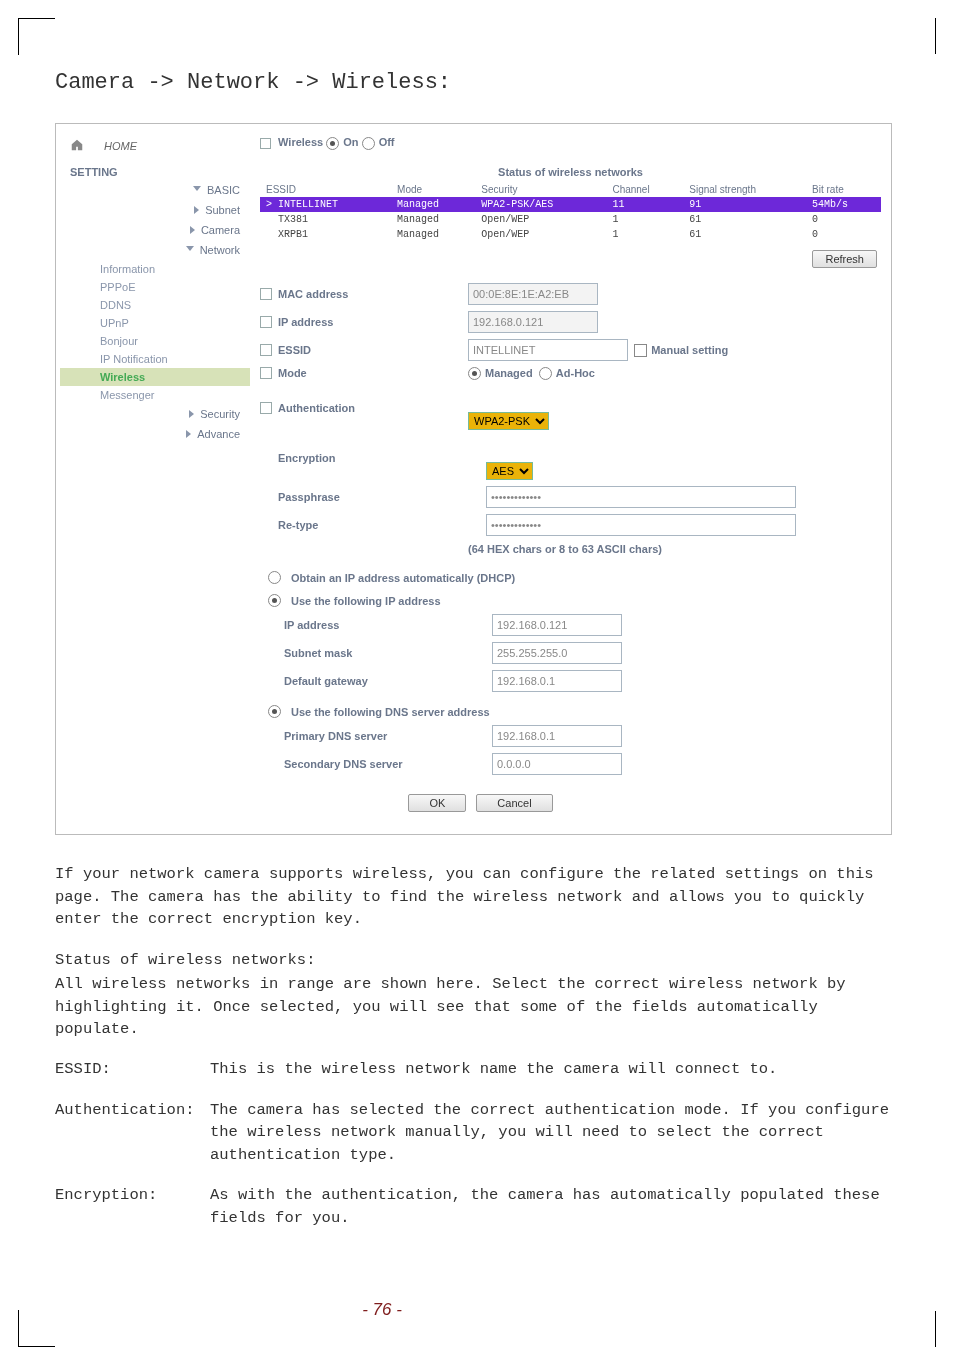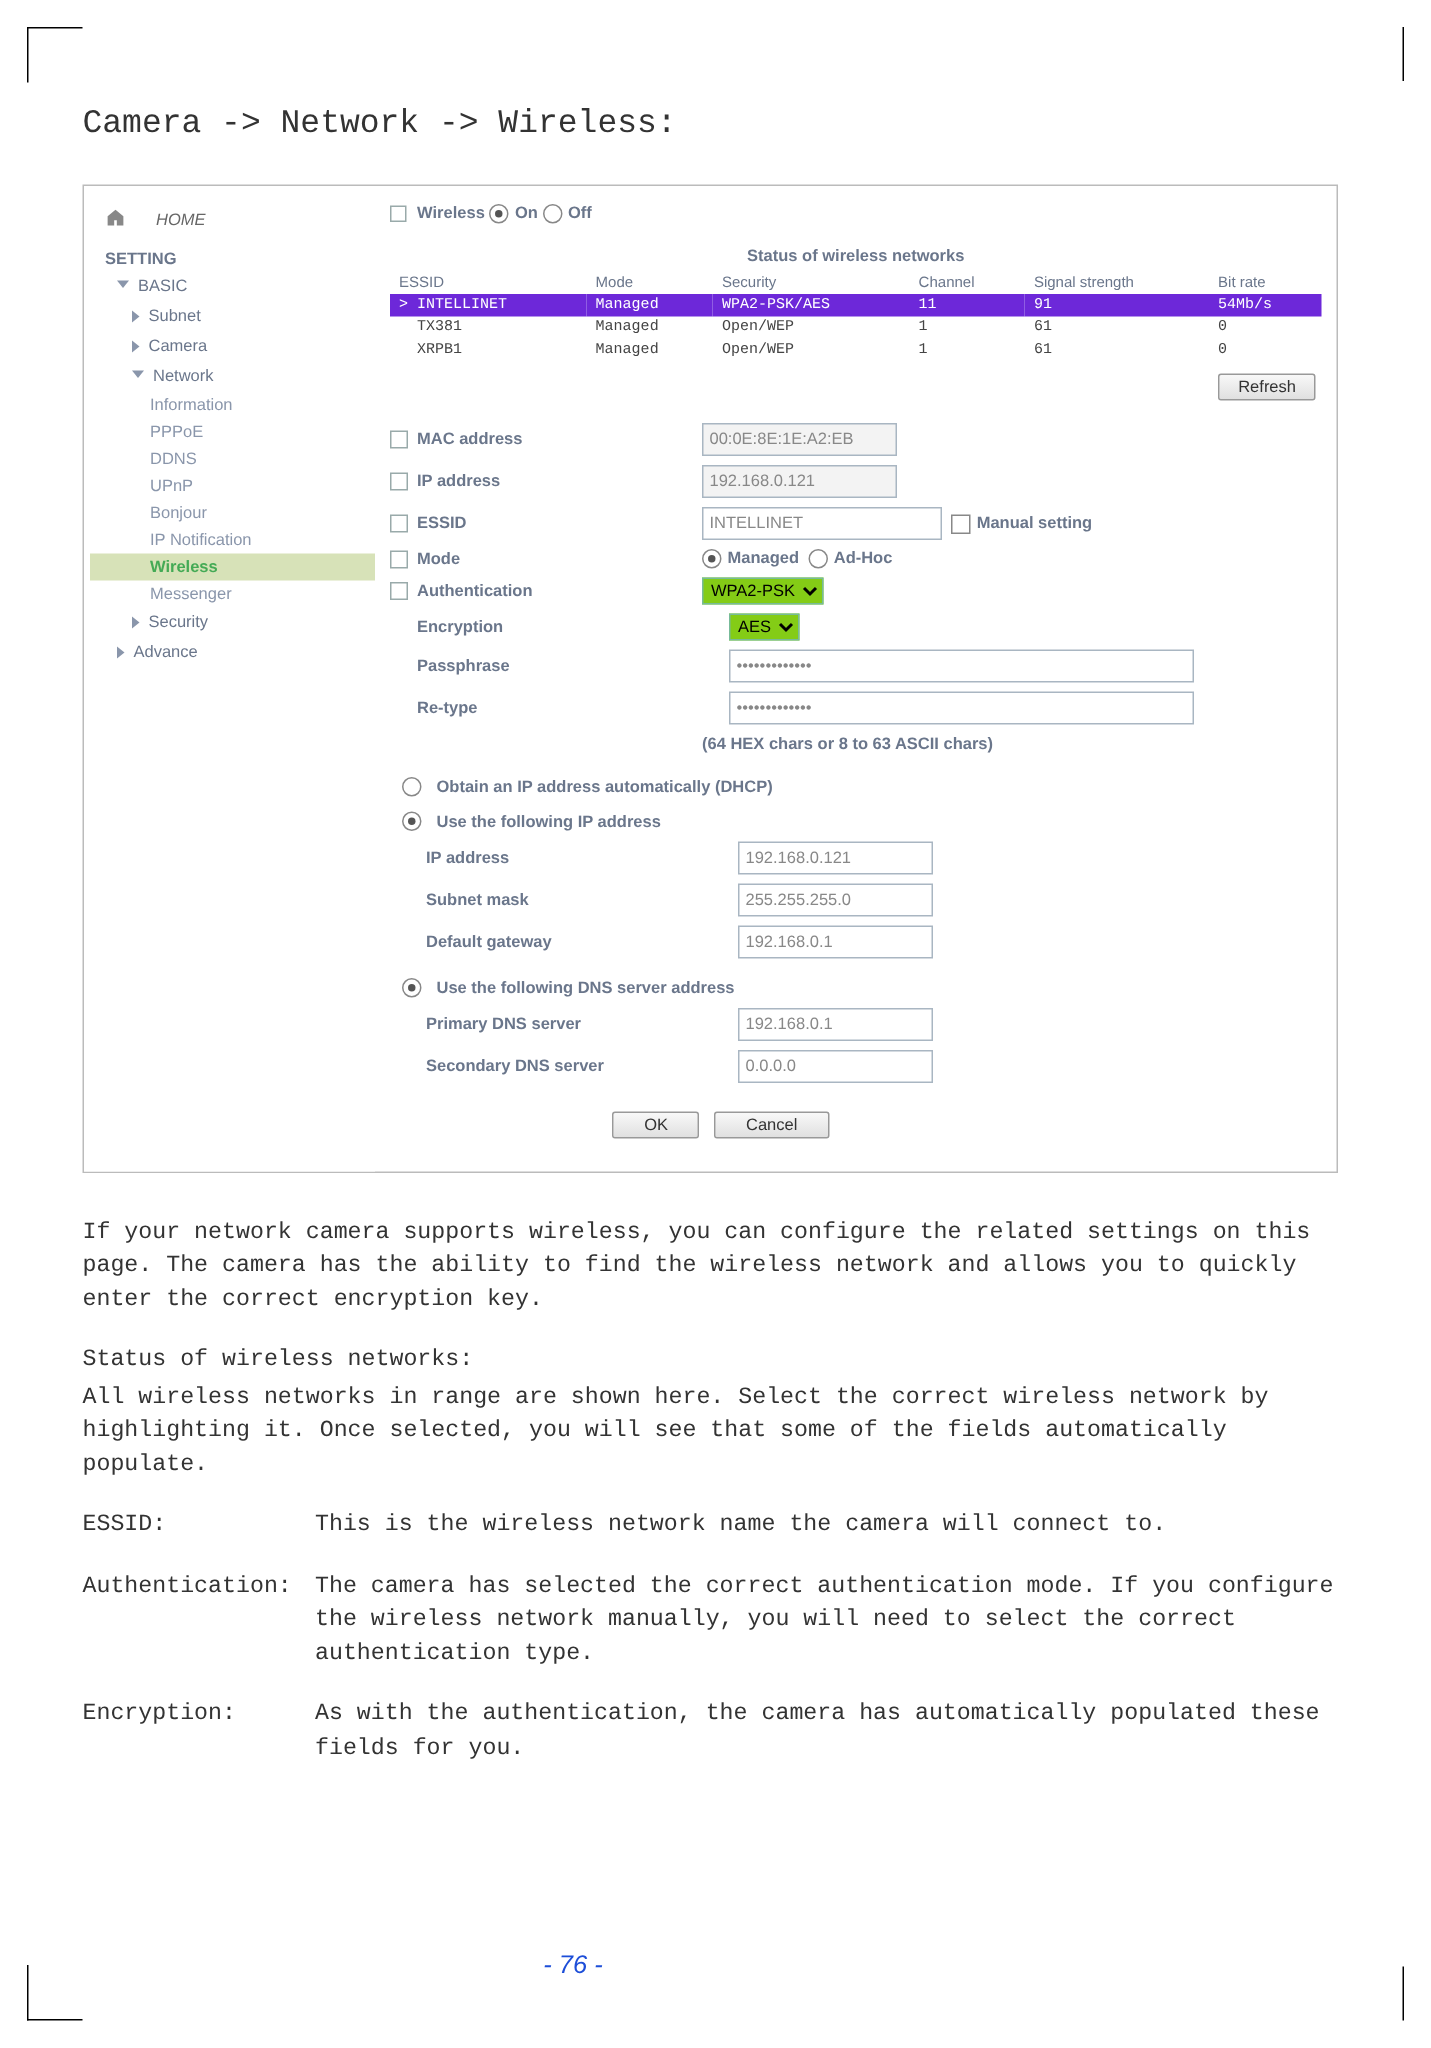--- a/index.html
+++ b/index.html
@@ -8,21 +8,21 @@
 .crop-bl { position:absolute; bottom:18px; left:18px; width:36px; height:36px; border-left:1.5px solid #000; border-bottom:1.5px solid #000; }
 .crop-tr { position:absolute; top:18px; right:18px; width:1.5px; height:36px; background:#000; }
 .crop-br { position:absolute; bottom:18px; right:18px; width:1.5px; height:36px; background:#000; }
 h1.pagetitle { font-family: Liberation Mono, monospace; font-size:22px; font-weight:400; color:#333; margin:20px 0 28px 0; }
 .panel { border:1px solid #bbb; background:#fff; width:835px; }
 .panel-inner { display:flex; }
 .sidebar { width:190px; background:#fff; padding:8px 0 8px 4px; font-size:11px; }
 .sb-home { padding:6px 10px; color:#666; font-size:11px; display:flex; align-items:center; gap:20px;font-style:italic; }
 .sb-home svg { width:14px; height:14px; }
 .sb-sec { padding:6px 10px 2px 10px; color:#6a768b; font-weight:bold; font-size:11px; }
-.sb-item { padding:4px 10px 4px 18px; color:#6a768b; font-size:11px; cursor:pointer; display:flex; align-items:center; gap:6px; }
+.sb-item { padding:4px 10px 4px 18px; color:#6a768b; font-size:11px; cursor:pointer; display:flex; align-items:center; gap:6px;justify-content:flex-end; }
 .sb-item.lvl1::before { content:''; display:inline-block; width:0; height:0; border-left:5px solid #8a96ab; border-top:4px solid transparent; border-bottom:4px solid transparent; }
 .sb-item.lvl1.open::before { content:''; display:inline-block; width:0; height:0; border-top:5px solid #8a96ab; border-left:4px solid transparent; border-right:4px solid transparent; }
 .sb-sub { padding:3px 10px 3px 40px; color:#8a96ab; font-size:11px; cursor:pointer; }
 .sb-sub.sel { background:#d7e2b8; color:#4a5; font-weight:bold; }
 .main { flex:1; padding:8px 10px 18px 10px; font-size:11px; }
 .topline { color:#6a768b; font-weight:bold; font-size:11px; padding:4px 0 10px 0; }
 .block-title { text-align:center; color:#6a768b; font-weight:bold; font-size:11px; margin:6px 0 4px 0; }
 table.scan { width:100%; border-collapse:collapse; font-size:10px; color:#6a768b; }
 table.scan th { text-align:left; font-weight:normal; color:#6a768b; padding:2px 6px; }
 table.scan td { padding:2px 6px; font-family:'Courier New',monospace; color:#444; }
@@ -30,35 +30,35 @@
 .refresh-row { text-align:right; padding:8px 4px 12px 0; }
 .btn { background:linear-gradient(#f8f8f8,#e0e0e0); border:1px solid #999; border-radius:2px; padding:2px 12px; font-size:11px; color:#333; cursor:pointer; }
 .form-row { display:flex; align-items:center; padding:3px 0; gap:8px; }
 .form-row .lab { width:200px; color:#6a768b; font-weight:bold; font-size:11px; display:flex; align-items:center; gap:6px; }
 .form-row .lab .sq { width:10px; height:10px; border:1px solid #9aa; display:inline-block; }
 .form-row .val { flex:1; }
 input[type=text],input[type=password] { border:1px solid #a9b6c2; padding:2px 4px; font-size:11px; color:#888; height:16px; }
 input[readonly]{ background:#f3f3f3; }
 .wide { width:300px; }
 .mid { width:120px; }
-select { border:1px solid #7b9; background:#84cc16; font-size:11px; padding:1px; }
+select { border:1px solid #7b9; background:#eab308; font-size:11px; padding:1px;margin-top:26px; }
 .hint { color:#6a768b; font-weight:bold; font-size:11px; padding:4px 0 10px 208px; }
 .section-rad { color:#6a768b; font-weight:bold; font-size:11px; padding:6px 0 4px 8px; display:flex; align-items:center; gap:6px; }
 .bottom-btns { text-align:center; padding:16px 0 4px 0; display:flex; gap:10px; justify-content:center; margin-left:-180px; }
 .bottom-btns .btn { padding:2px 20px; }
 .cb { width:11px; height:11px; border:1px solid #888; display:inline-block; vertical-align:middle; margin-right:4px; }
 .radio-dot { width:11px; height:11px; border:1px solid #888; border-radius:50%; display:inline-flex; align-items:center; justify-content:center; vertical-align:middle; margin-right:4px; }
 .radio-dot.on::after { content:''; width:5px; height:5px; background:#555; border-radius:50%; }
 .body-text { font-family: Liberation Mono, monospace; font-size:15.5px; line-height:1.45; color:#333; margin-top:28px; }
 .body-text p { margin:0 0 18px 0; }
 .def-row { display:flex; margin-bottom:18px; }
 .def-term { width:155px; flex-shrink:0; }
 .def-body { flex:1; }
 .def-indent { margin-left:195px; }
-.page-num { position:absolute; bottom:45px; left:0; width:764px; text-align:center; font-style:italic; font-size:17px; color:#1d4ed8; }
+.page-num { position:absolute; bottom:45px; left:0; width:764px; text-align:center; font-style:italic; font-size:17px; color:#7f1d1d; }
 </style>
 </head>
 <body>
 
 <div class="page">
   <div class="crop-tl"></div>
   <div class="crop-bl"></div>
   <div class="crop-tr"></div>
   <div class="crop-br"></div>
 

